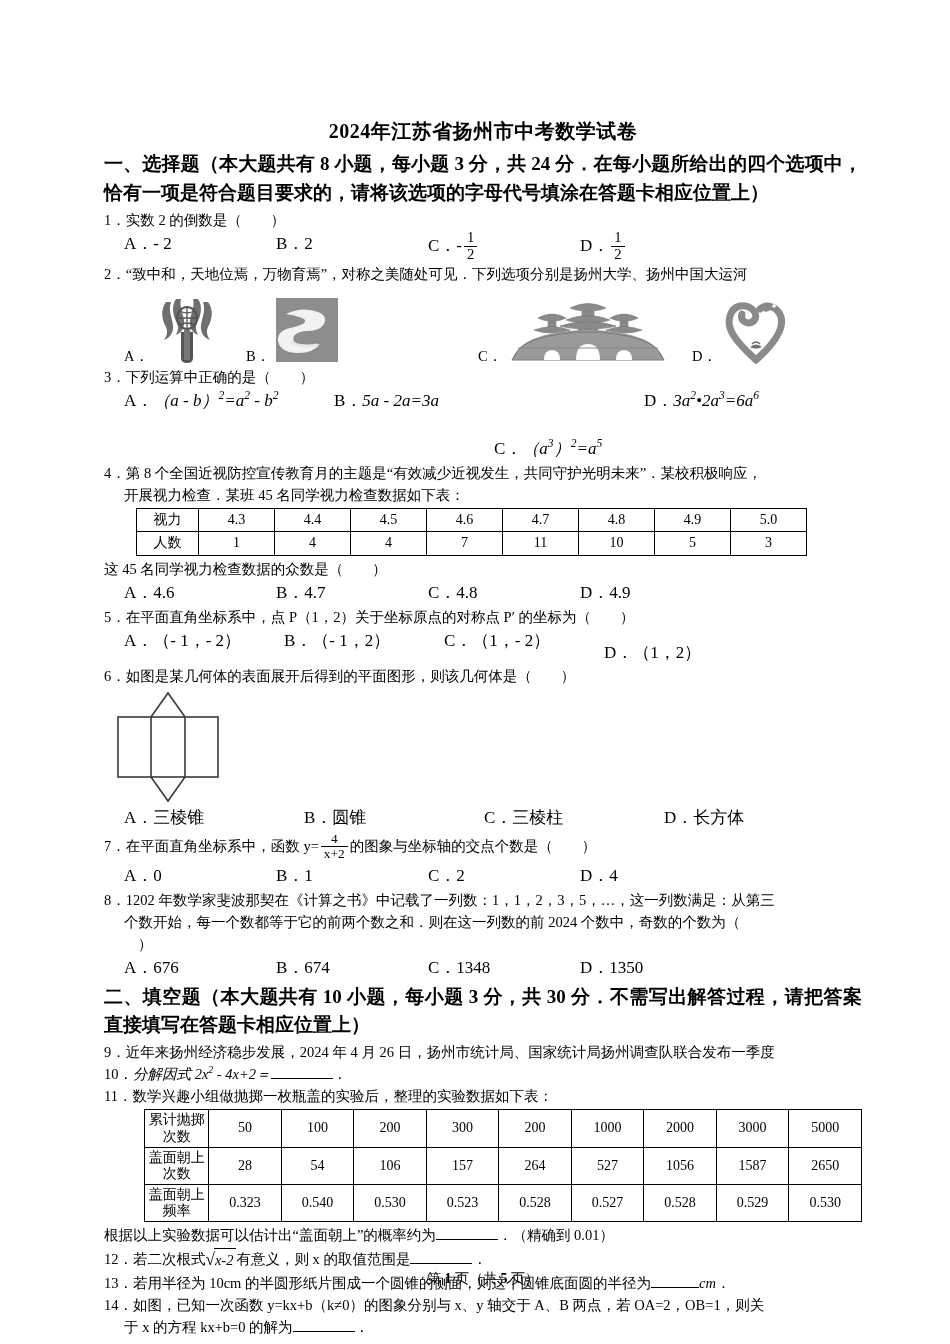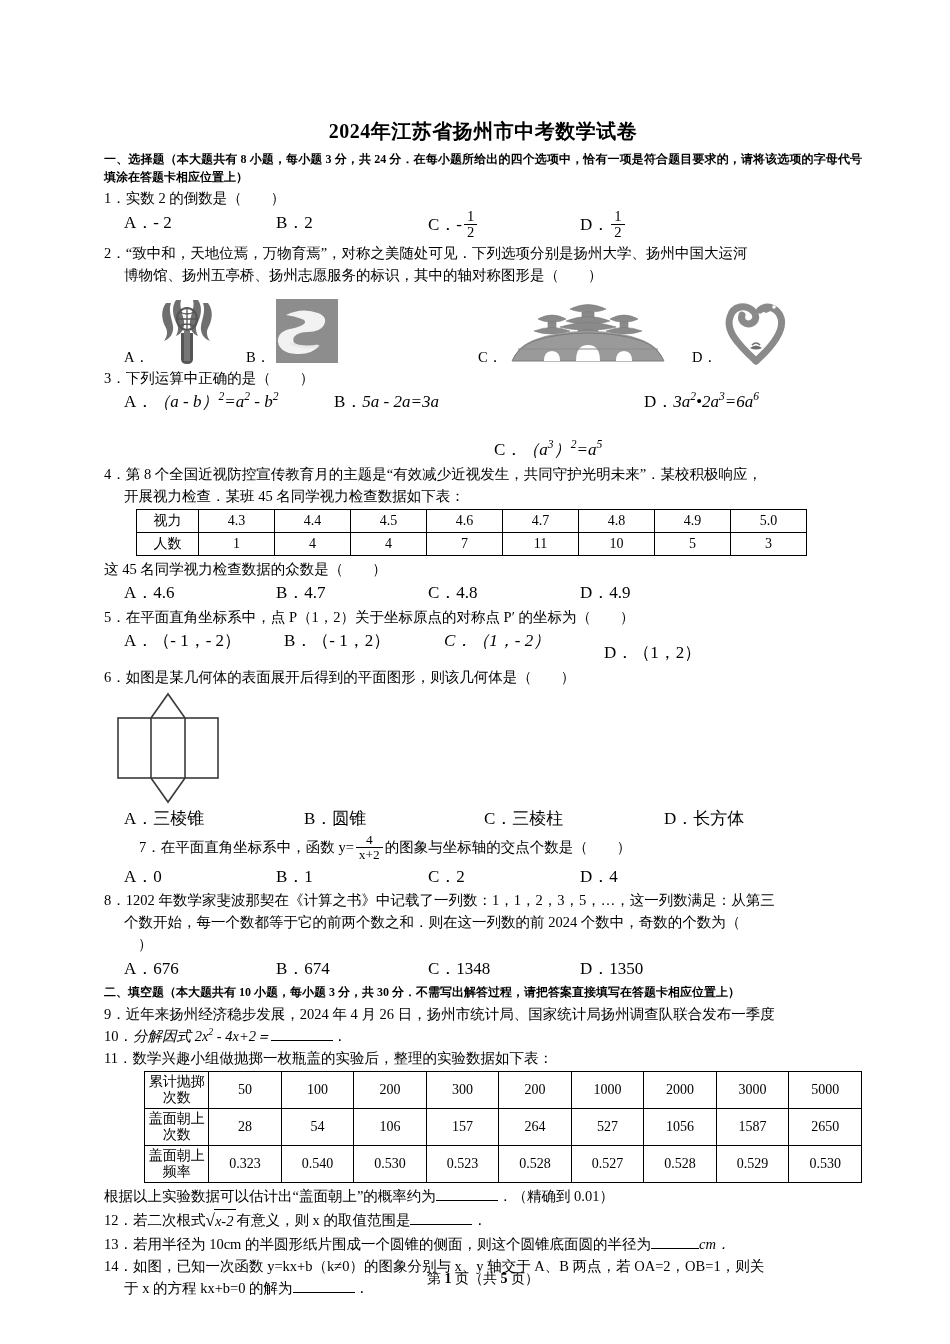--- a/index.html
+++ b/index.html
@@ -22,21 +22,21 @@
   }
   .doc-title {
     text-align: center;
     font-size: 20px;
     font-weight: bold;
     letter-spacing: 0.5px;
     margin: 0 0 6px 0;
     line-height: 1.3;
   }
   .section-head {
-    font-size: 12px;
+    font-size: 19px;
     font-weight: bold;
     line-height: 1.52;
     margin: 2px 0 1px 0;
     text-align: justify;
   }
   .q {
     font-size: 14.5px;
     line-height: 1.52;
     margin: 0;
     text-align: justify;
@@ -145,21 +145,20 @@
   <div class="opts">
     <span class="ow1"><span>A．</span><span>- 2</span></span>
     <span class="ow2"><span>B．</span><span>2</span></span>
     <span class="ow3"><span>C．</span><span>-</span><span class="frac"><span class="num">1</span><span class="den">2</span></span></span>
     <span class="ow4"><span>D．</span><span class="frac"><span class="num">1</span><span class="den">2</span></span></span>
   </div>
 
   <div class="q">
     <span>2．</span><span>“致中和，天地位焉，万物育焉”，对称之美随处可见．下列选项分别是扬州大学、扬州中国大运河</span>
   </div>
-  <div class="q indent">博物馆、扬州五亭桥、扬州志愿服务的标识，其中的轴对称图形是（　　）</div>
 
   <div class="logo-row">
 
     <span class="logo-lbl" style="left:20px;">A．</span>
     <span class="logo-item" style="left:50px; bottom:2px;">
       <svg class="logo-img" width="66" height="70" viewBox="0 0 66 70">
         <g fill="#6f6f6f">
           <path d="M12 8 C6 16 8 26 12 33 C14 37 13 42 10 46 C16 44 20 38 19 31 C18 24 14 16 17 8 Z"></path>
           <path d="M54 8 C60 16 58 26 54 33 C52 37 53 42 56 46 C50 44 46 38 47 31 C48 24 52 16 49 8 Z"></path>
           <path d="M22 5 C17 12 19 22 23 29 C25 33 24 37 22 41 C28 39 31 32 30 26 C29 19 25 12 27 5 Z"></path>
@@ -268,21 +267,21 @@
     <span class="ow3"><span>C．</span><span>4.8</span></span>
     <span class="ow4"><span>D．</span><span>4.9</span></span>
   </div>
 
   <div class="q">
     <span>5．</span><span>在平面直角坐标系中，点 P（1，2）关于坐标原点的对称点 P′ 的坐标为（　　）</span>
   </div>
   <div class="opts">
     <span style="width:160px;"><span>A．</span><span>（- 1，- 2）</span></span>
     <span style="width:160px;"><span>B．</span><span>（- 1，2）</span></span>
-    <span style="width:160px;font-style:italic;"><span>C．</span><span>（1，- 2）</span></span>
+    <span style="width:160px;"><span>C．</span><span>（1，- 2）</span></span>
     <span style="width:140px;margin-top:12px;"><span>D．</span><span>（1，2）</span></span>
   </div>
 
   <div class="q">
     <span>6．</span><span>如图是某几何体的表面展开后得到的平面图形，则该几何体是（　　）</span>
   </div>
   <div class="net-fig">
     <svg width="120" height="112" viewBox="0 0 120 112" style="margin-left:4px;">
       <g fill="none" stroke="#3a3a3a" stroke-width="1.6">
         <rect x="10" y="26" width="100" height="60"></rect>
@@ -293,21 +292,21 @@
       </g>
     </svg>
   </div>
   <div class="opts">
     <span style="width:180px;"><span>A．</span><span>三棱锥</span></span>
     <span style="width:180px;"><span>B．</span><span>圆锥</span></span>
     <span style="width:180px;"><span>C．</span><span>三棱柱</span></span>
     <span style="width:140px;"><span>D．</span><span>长方体</span></span>
   </div>
 
-  <div class="q" style="line-height:2.1;margin-left:35px;">
+  <div class="q" style="line-height:2.1;">
     <span>7．</span><span>在平面直角坐标系中，函数 y=</span><span class="frac" style="font-size:0.92em;"><span class="num">4</span><span class="den">x+2</span></span><span>的图象与坐标轴的交点个数是（　　）</span>
   </div>
   <div class="opts">
     <span class="ow1"><span>A．</span><span>0</span></span>
     <span class="ow2"><span>B．</span><span>1</span></span>
     <span class="ow3"><span>C．</span><span>2</span></span>
     <span class="ow4"><span>D．</span><span>4</span></span>
   </div>
 
   <div class="q">

